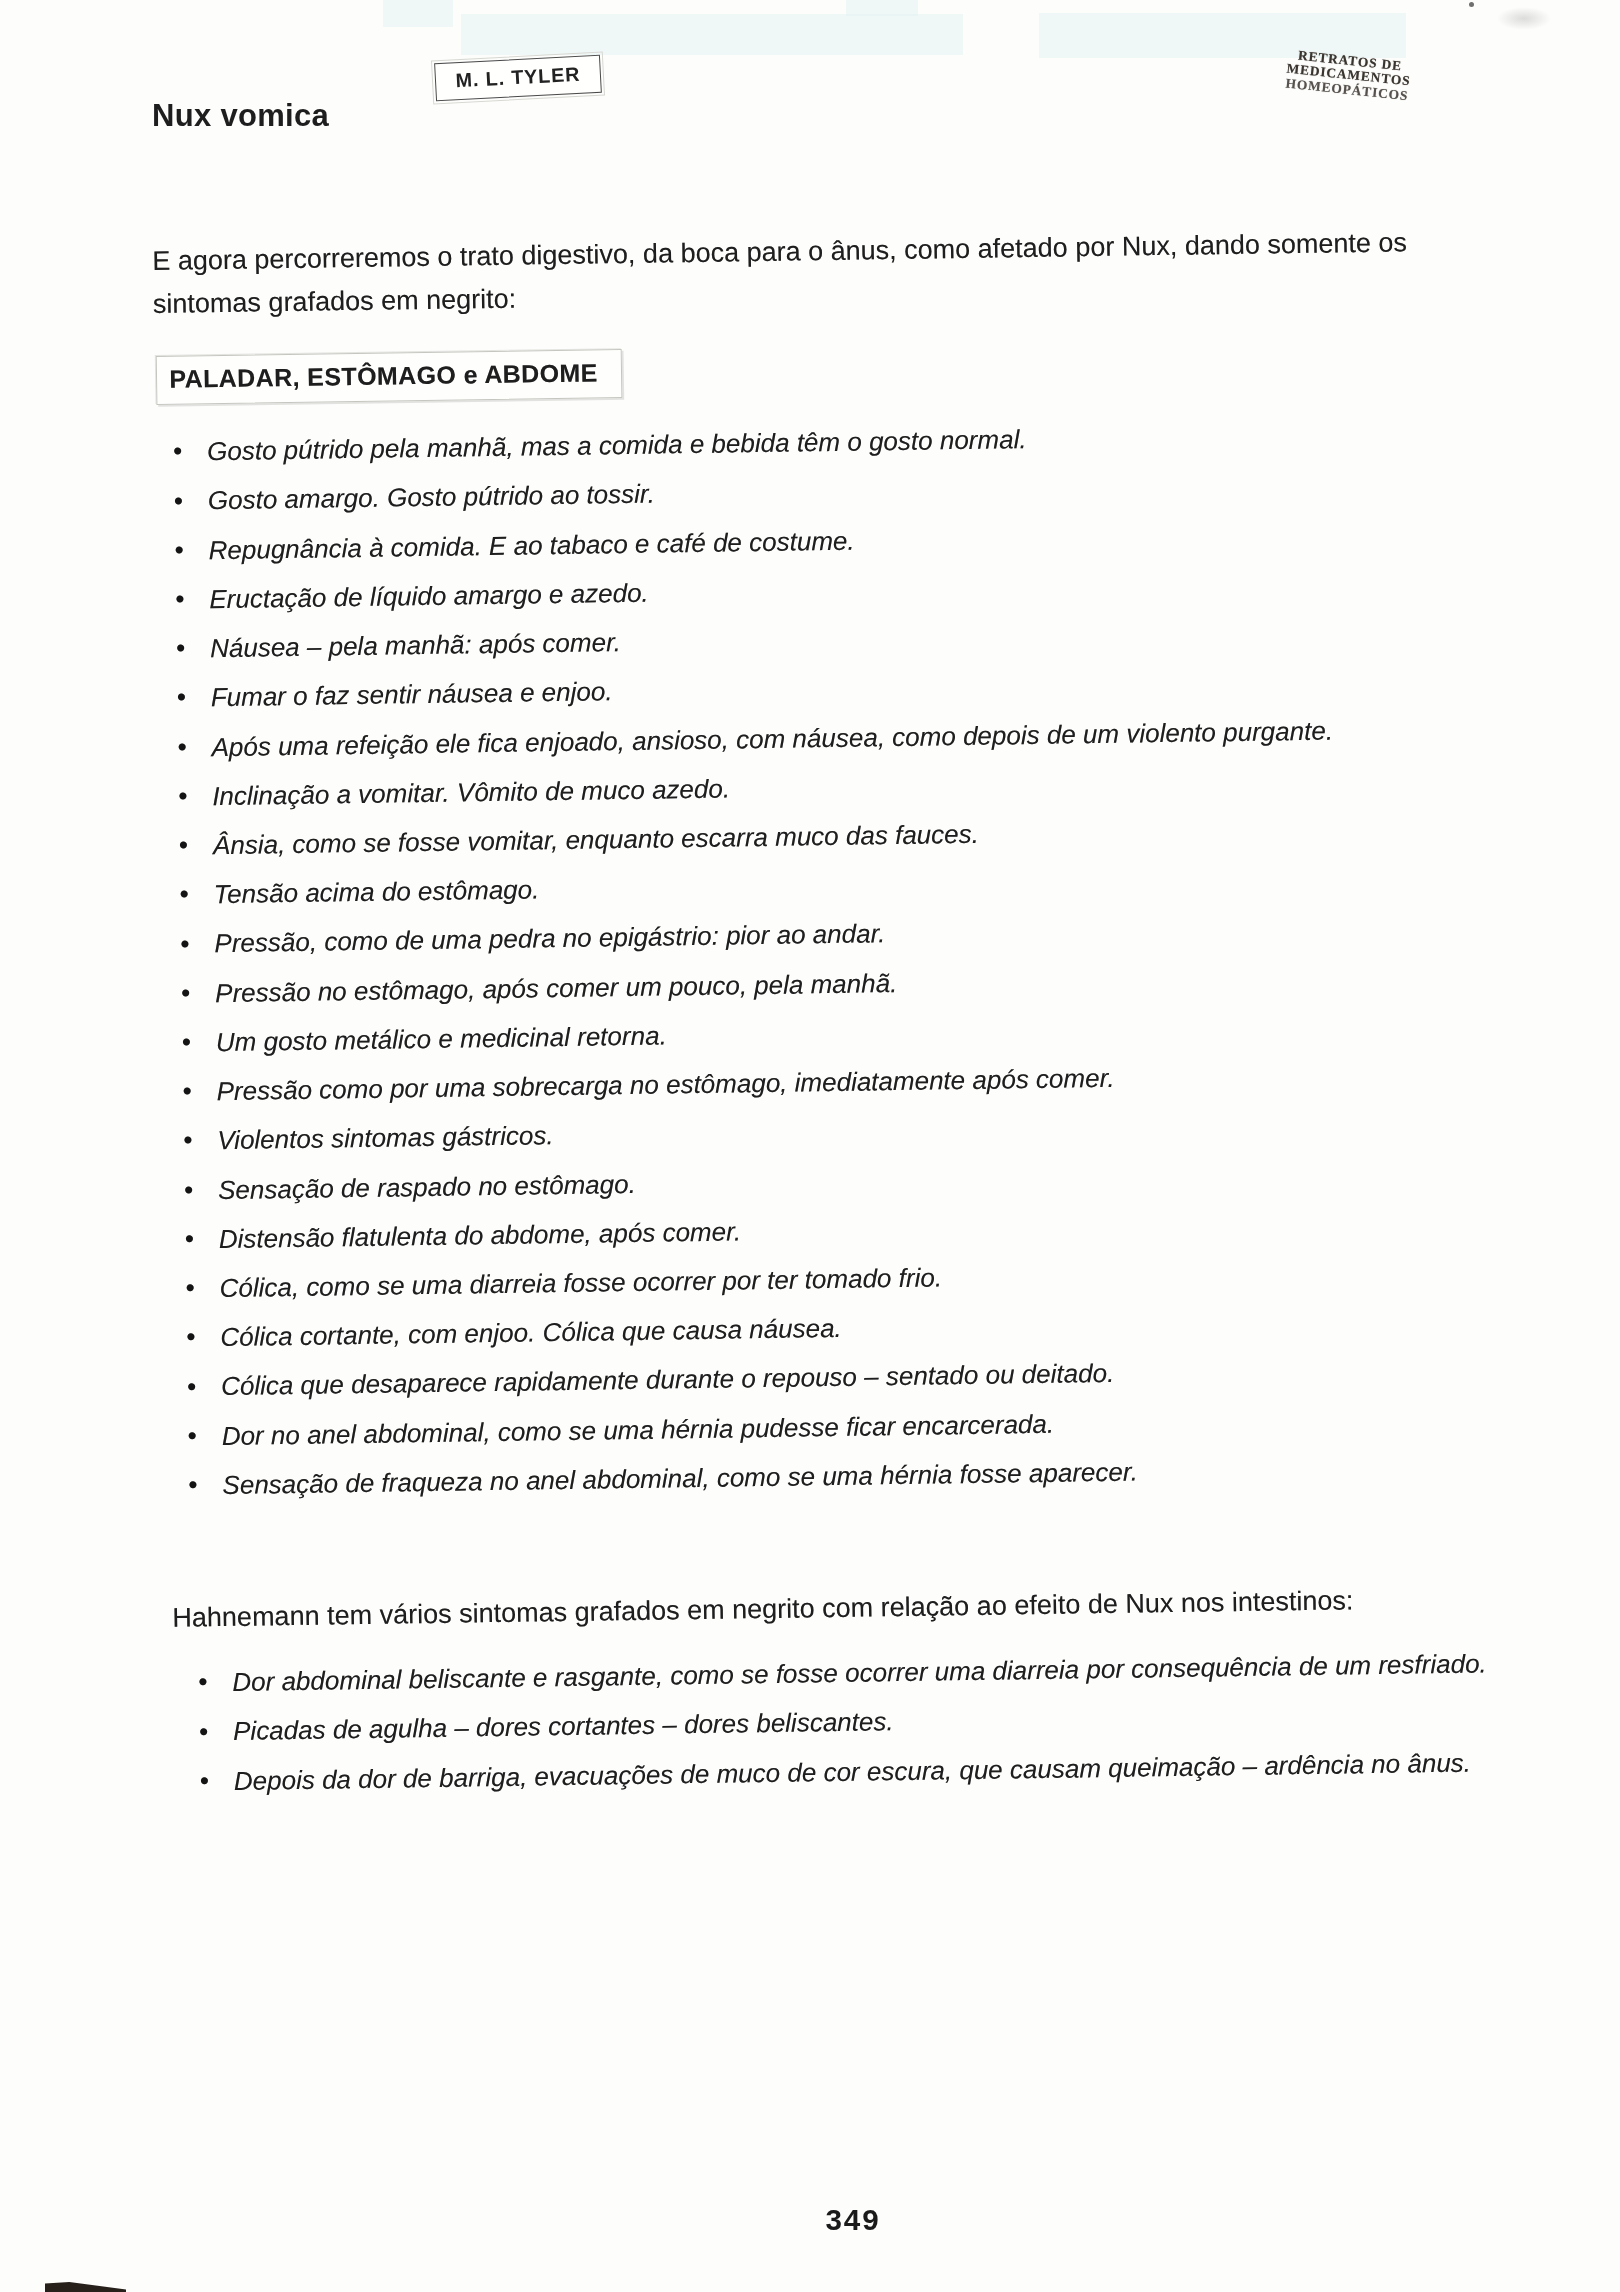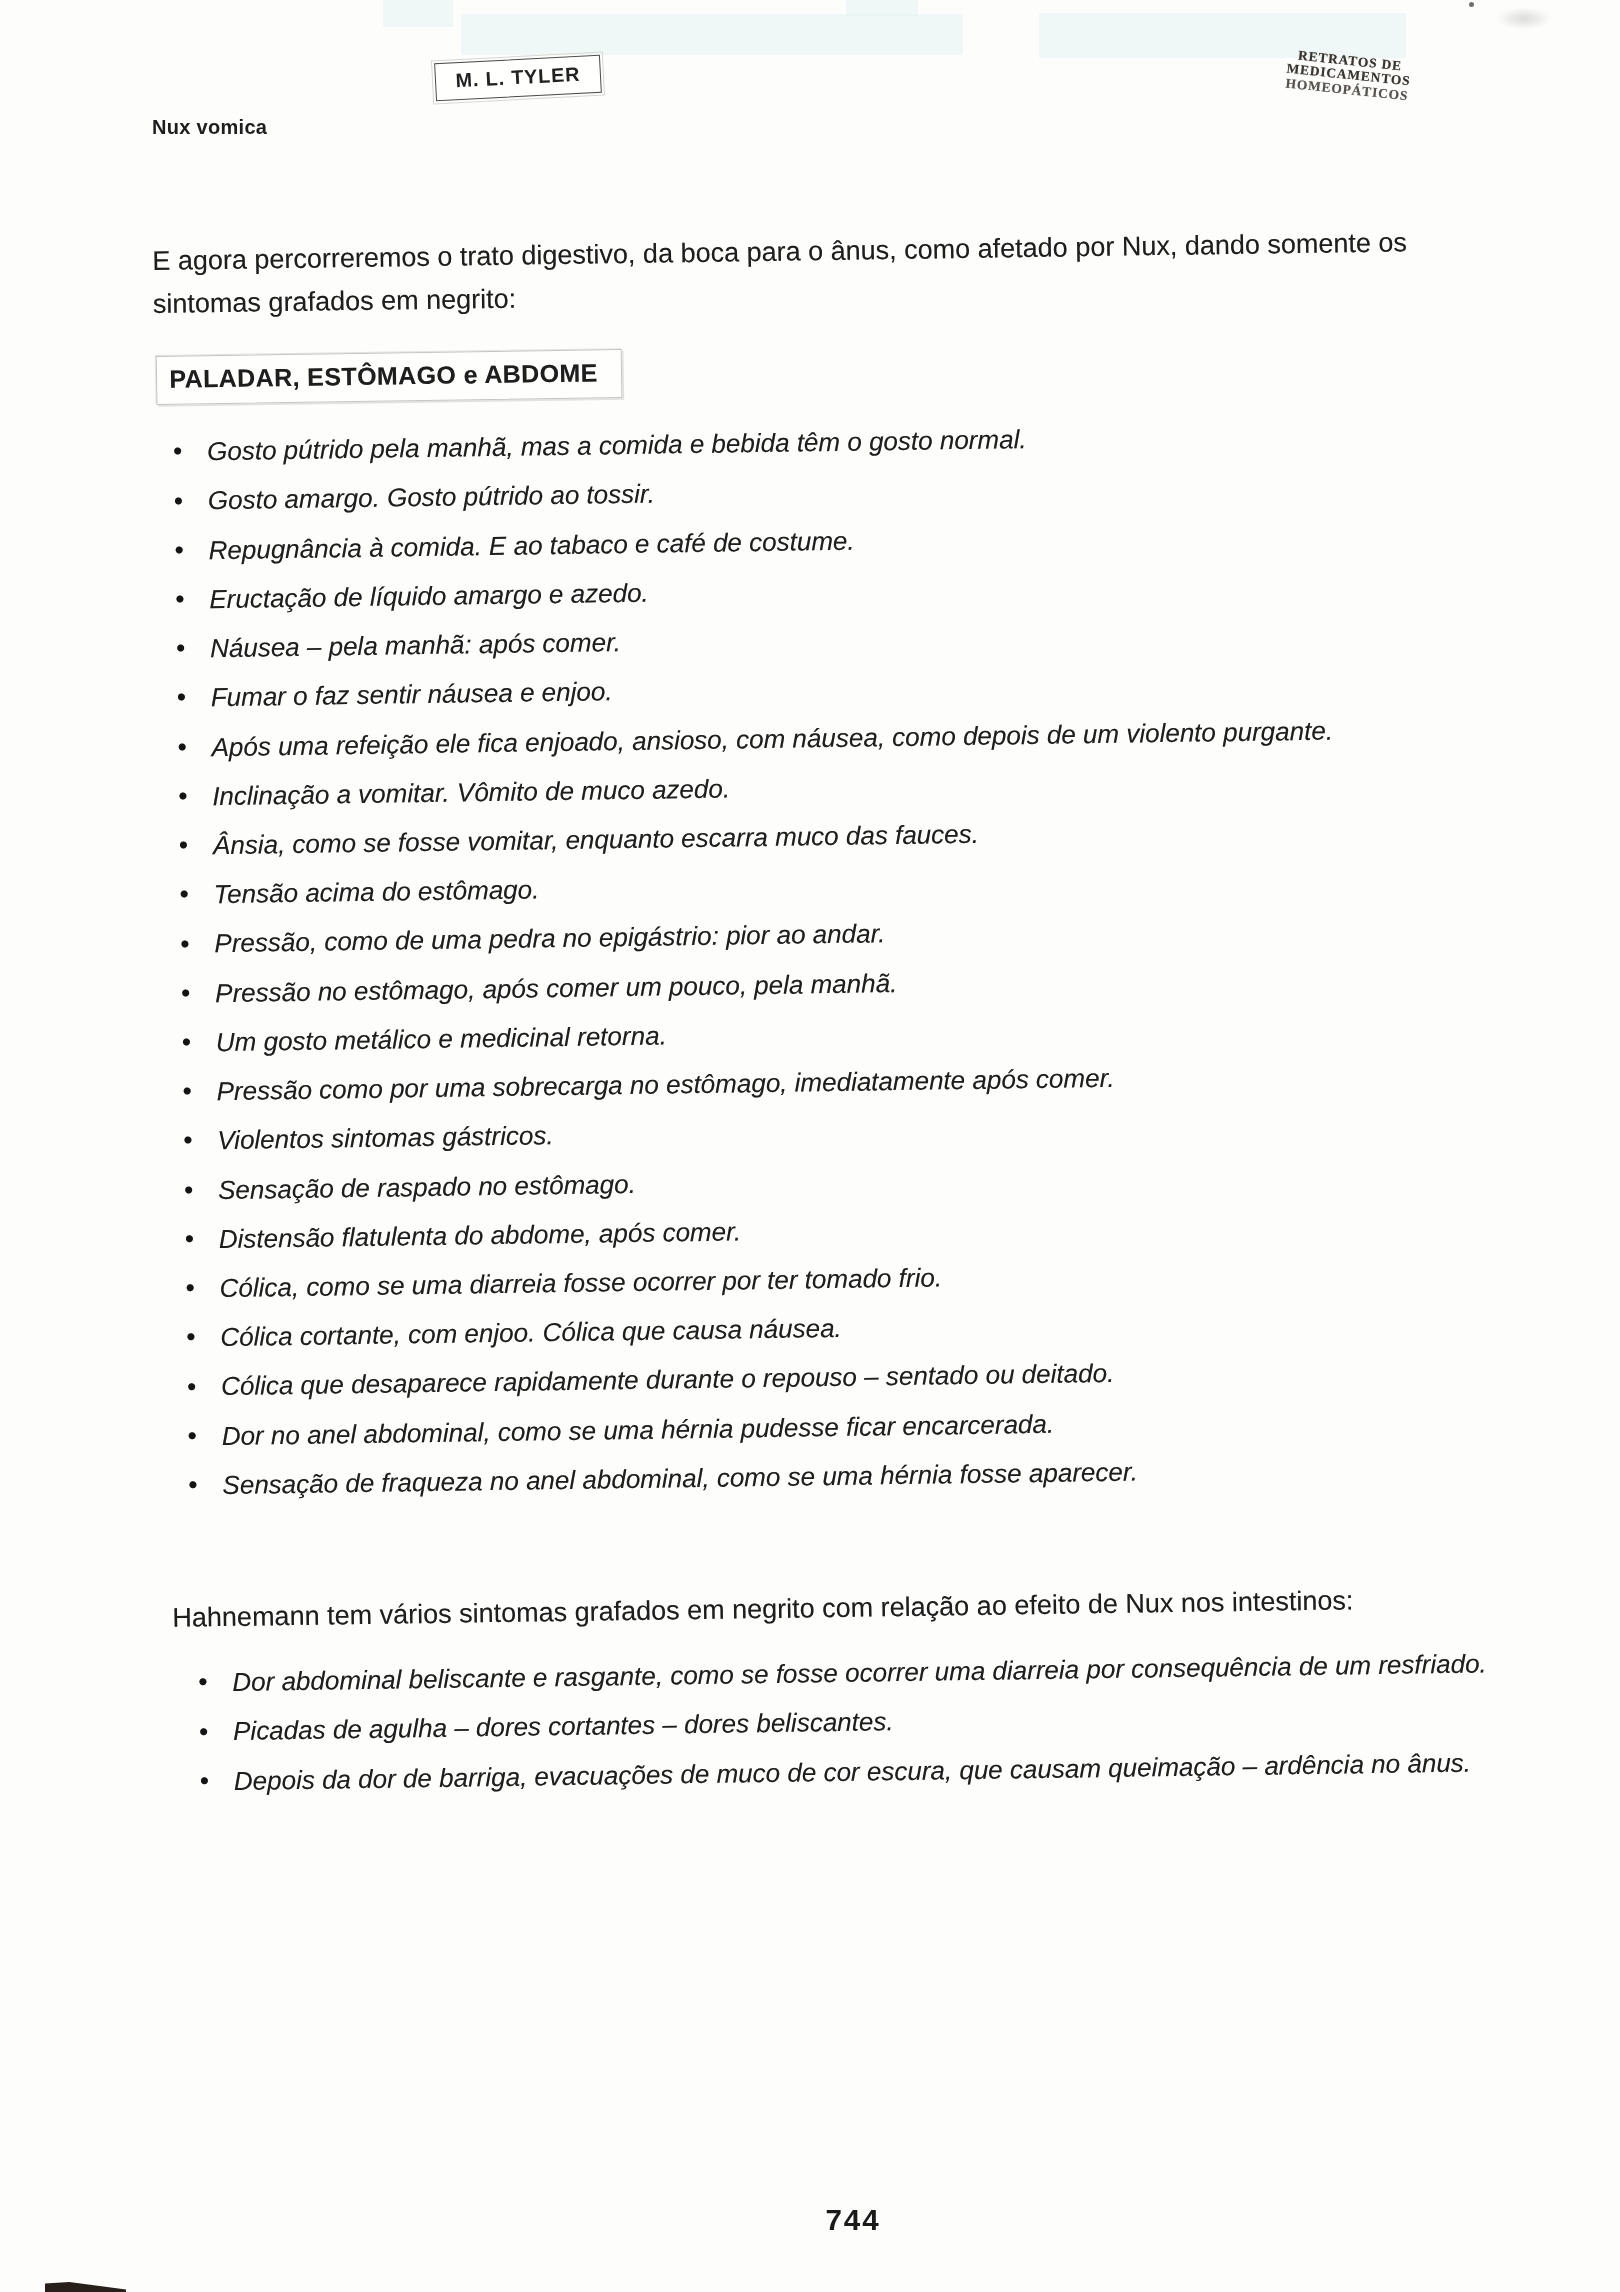--- a/index.html
+++ b/index.html
@@ -23,22 +23,22 @@
     border-radius:50%; background:#6f6f6f; }
   .smudge { position:absolute; left:1497px; top:7.2px; width:54px; height:23px;
     background:radial-gradient(closest-side, rgba(120,120,120,0.25), rgba(120,120,120,0)); }
 
   .bottom-mark { position:absolute; left:45px; top:2282px; width:81px; height:10.7px;
     background:#27201a;
     clip-path:polygon(0 15%, 30% 0, 100% 70%, 100% 100%, 0 100%);
   }
 
   .running-title {
-    position:absolute; left:152px; top:116px;
-    font-size:20px; font-weight:bold; letter-spacing:0.3px;
+    position:absolute; left:152px; top:98px;
+    font-size:31px; font-weight:bold; letter-spacing:0.3px;
   }
 
   .author-box {
     position:absolute; left:435px; top:59px;
     transform:rotate(-3deg);
     border:1.8px solid #4a4a4a;
     outline:0.9px solid #d7d7d2;
     outline-offset:2.7px;
     padding:6.3px 19.7px 7.2px 19.7px;
     background:#fffffe;
@@ -154,16 +154,16 @@
     <p class="para para2"><span>Hahnemann tem vários sintomas grafados em negrito com relação ao efeito de </span><span class="em">Nux</span><span> nos intestinos:</span></p>
 
     <ul class="sym-list second">
       <li>Dor abdominal beliscante e rasgante, como se fosse ocorrer uma diarreia por consequência de um resfriado.</li>
       <li>Picadas de agulha – dores cortantes – dores beliscantes.</li>
       <li>Depois da dor de barriga, evacuações de muco de cor escura, que causam queimação – ardência no ânus.</li>
     </ul>
 
   </div>
 
-  <div class="page-number">744</div>
+  <div class="page-number">349</div>
 
 </div>
 
 
 </body></html>

